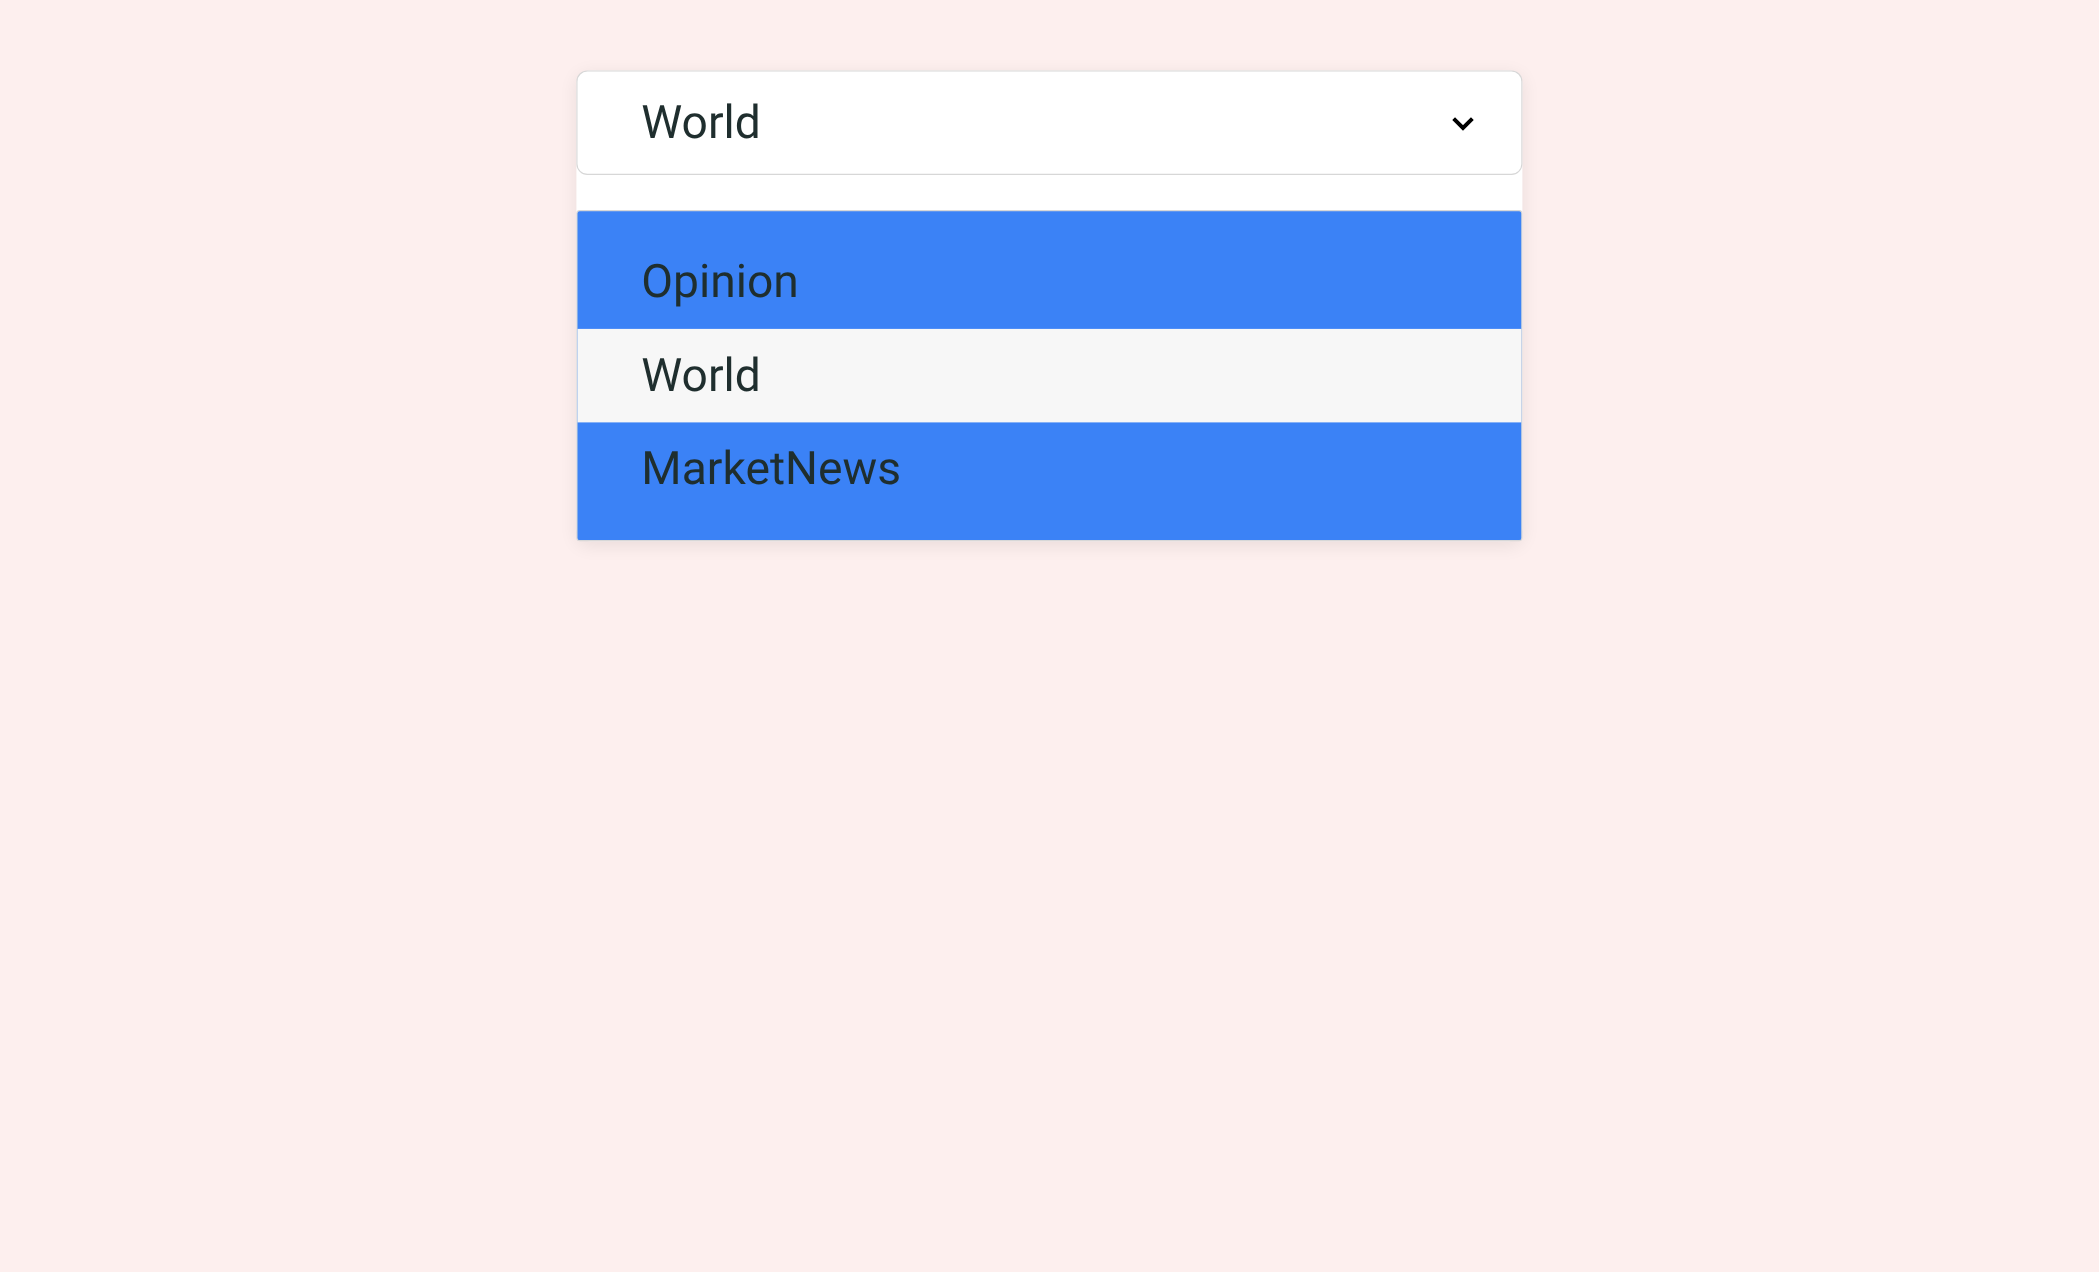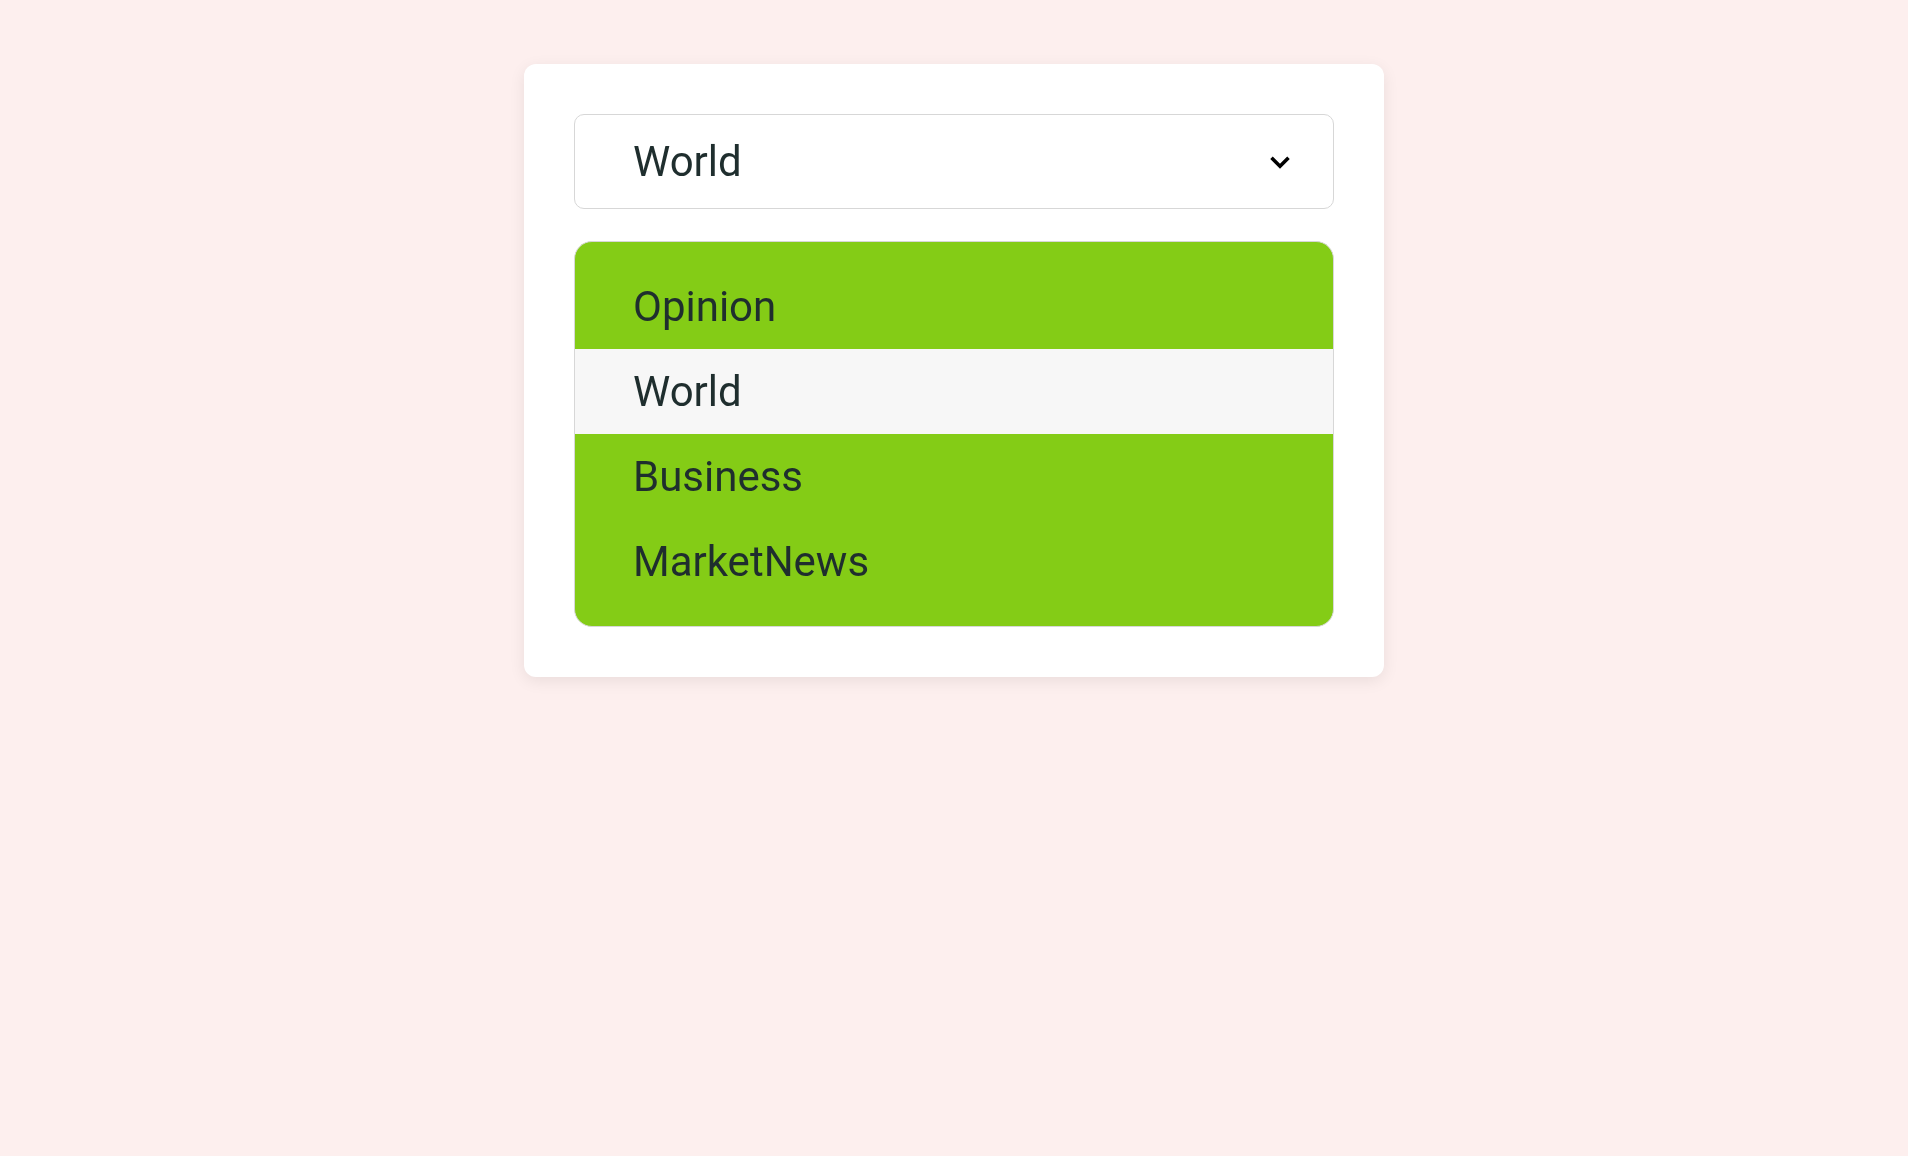--- a/index.html
+++ b/index.html
@@ -16,21 +16,20 @@
       display: flex;
       align-items: flex-start;
       justify-content: center;
       padding-top: 64px;
     }
 
     .dropdown-card {
       background-color: #ffffff;
       border-radius: 12px;
       box-shadow: 0 4px 16px rgba(0, 0, 0, 0.08);
-      padding: 50px;
       width: 860px;
     }
 
     .dropdown-trigger {
       display: flex;
       align-items: center;
       justify-content: space-between;
       border: 1.5px solid #d7d7d7;
       border-radius: 10px;
       padding: 22px 36px 22px 58px;
@@ -56,23 +55,23 @@
       width: 34px;
       height: 34px;
       stroke: #000000;
       stroke-width: 2.5;
       fill: none;
     }
 
     .dropdown-list {
       margin-top: 32px;
       border: 1.5px solid #d7d7d7;
-      border-radius: 18px;
+      border-radius: 3px;
       padding: 22px 0;
-      background-color: #84cc16;
+      background-color: #3b82f6;
     }
 
     .dropdown-option {
       padding: 18px 58px;
       font-size: 42px;
       color: #1f2e2e;
       cursor: pointer;
       font-weight: 400;
     }
 
@@ -88,16 +87,15 @@
     <span class="dropdown-trigger-label">World</span>
     <span class="chevron-icon">
       <svg viewBox="0 0 24 24">
         <polyline points="6 9 12 15 18 9"></polyline>
       </svg>
     </span>
   </div>
   <div class="dropdown-list">
     <div class="dropdown-option">Opinion</div>
     <div class="dropdown-option selected">World</div>
-    <div class="dropdown-option">Business</div>
     <div class="dropdown-option">MarketNews</div>
   </div>
 </div>
 
 </body></html>

